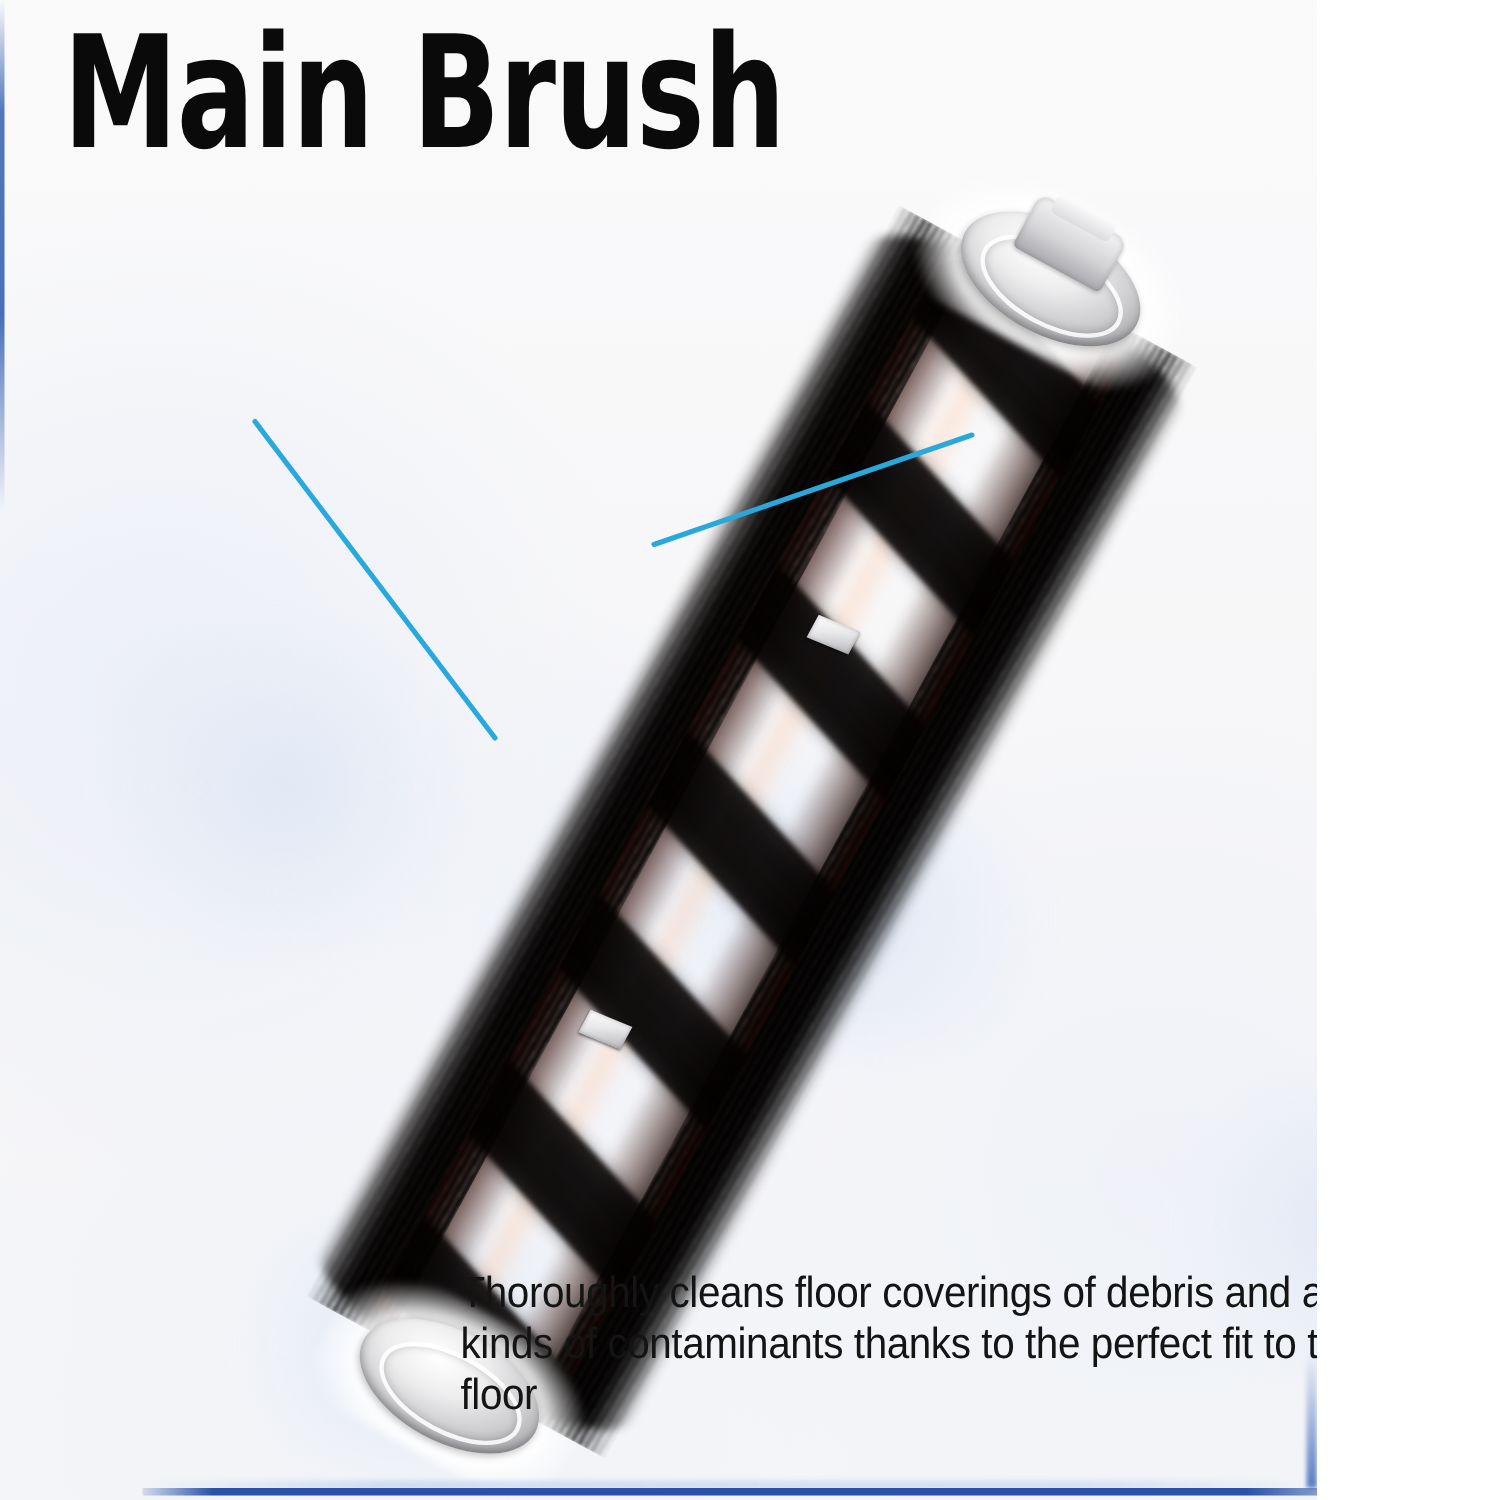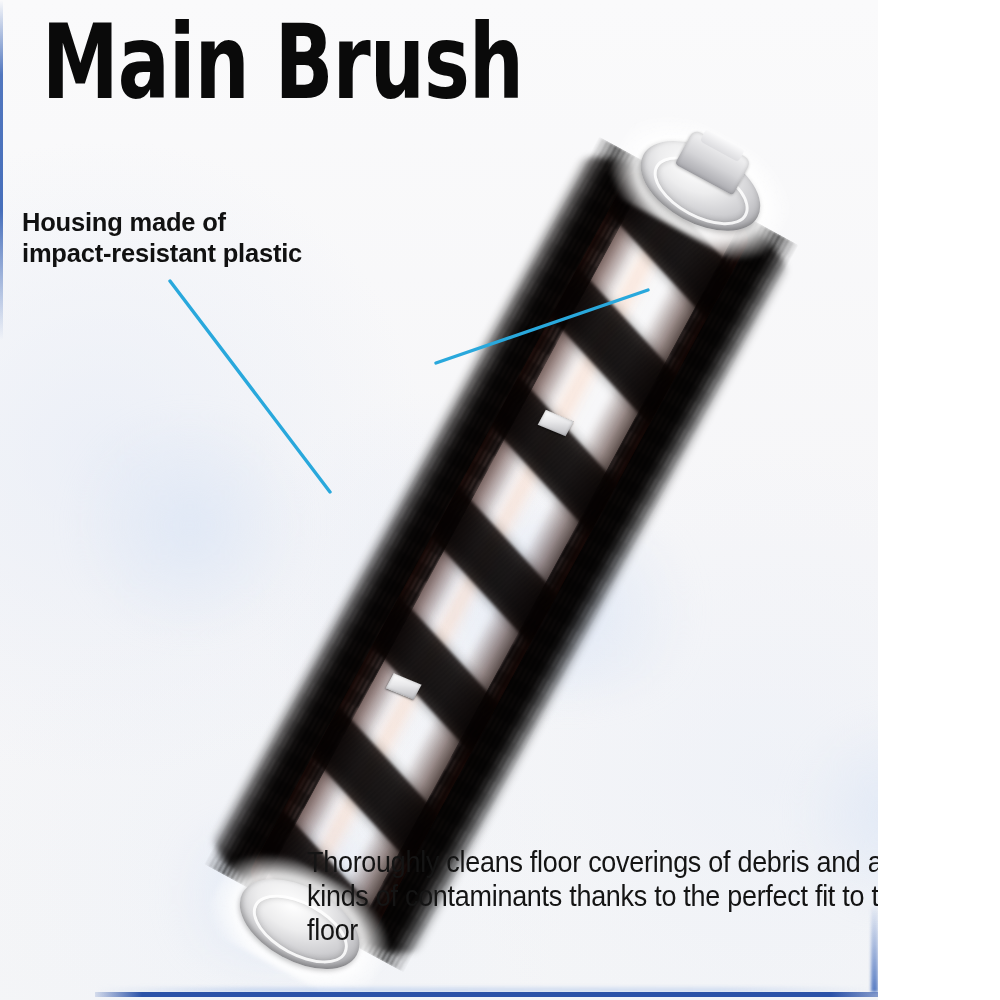--- a/index.html
+++ b/index.html
@@ -349,22 +349,20 @@
     </div>
   </div>
 
   <svg class="leaders" width="1000" height="1000" viewBox="0 0 1000 1000">
     <line x1="170" y1="281" x2="330" y2="492" stroke="#29a8dc" stroke-width="3.4" stroke-linecap="round"></line>
     <line x1="648" y1="290" x2="436" y2="363" stroke="#29a8dc" stroke-width="3.4" stroke-linecap="round"></line>
   </svg>
 
   <div class="title">Main Brush</div>
 
-  <div class="callout" id="callout-housing">Housing made of
-impact-resistant plastic</div>
 
 
   <div class="caption">Thoroughly cleans floor coverings of debris and all kinds of contaminants thanks to the perfect fit to the floor</div>
 
   <div class="border-bottom-glow"></div>
   <div class="border-bottom"></div>
   <div class="border-left"></div>
   <div class="border-right-corner"></div>
 
 </div>

